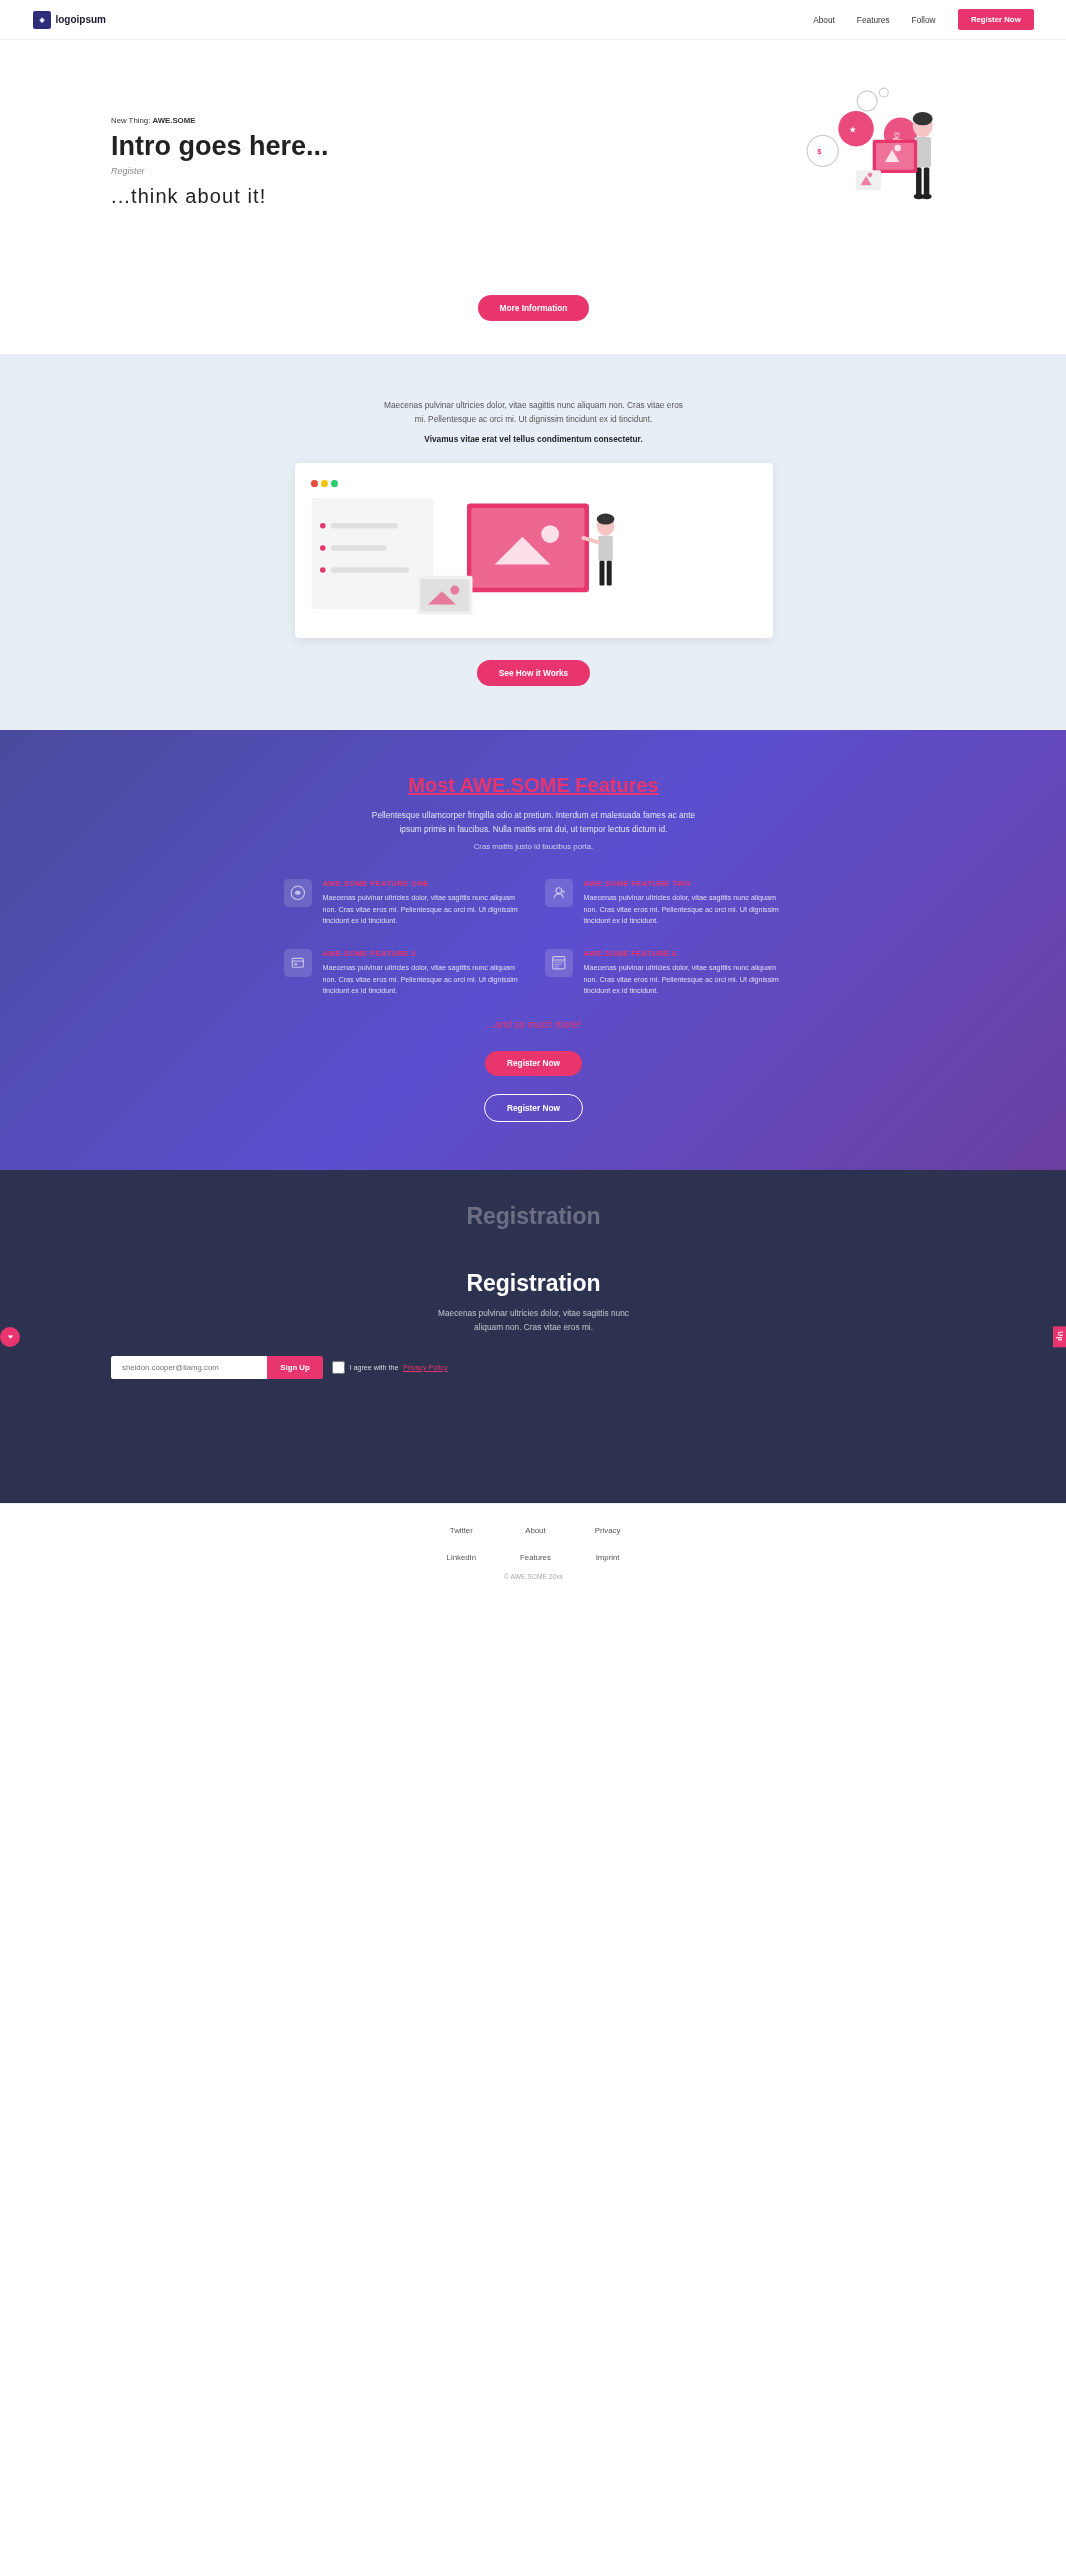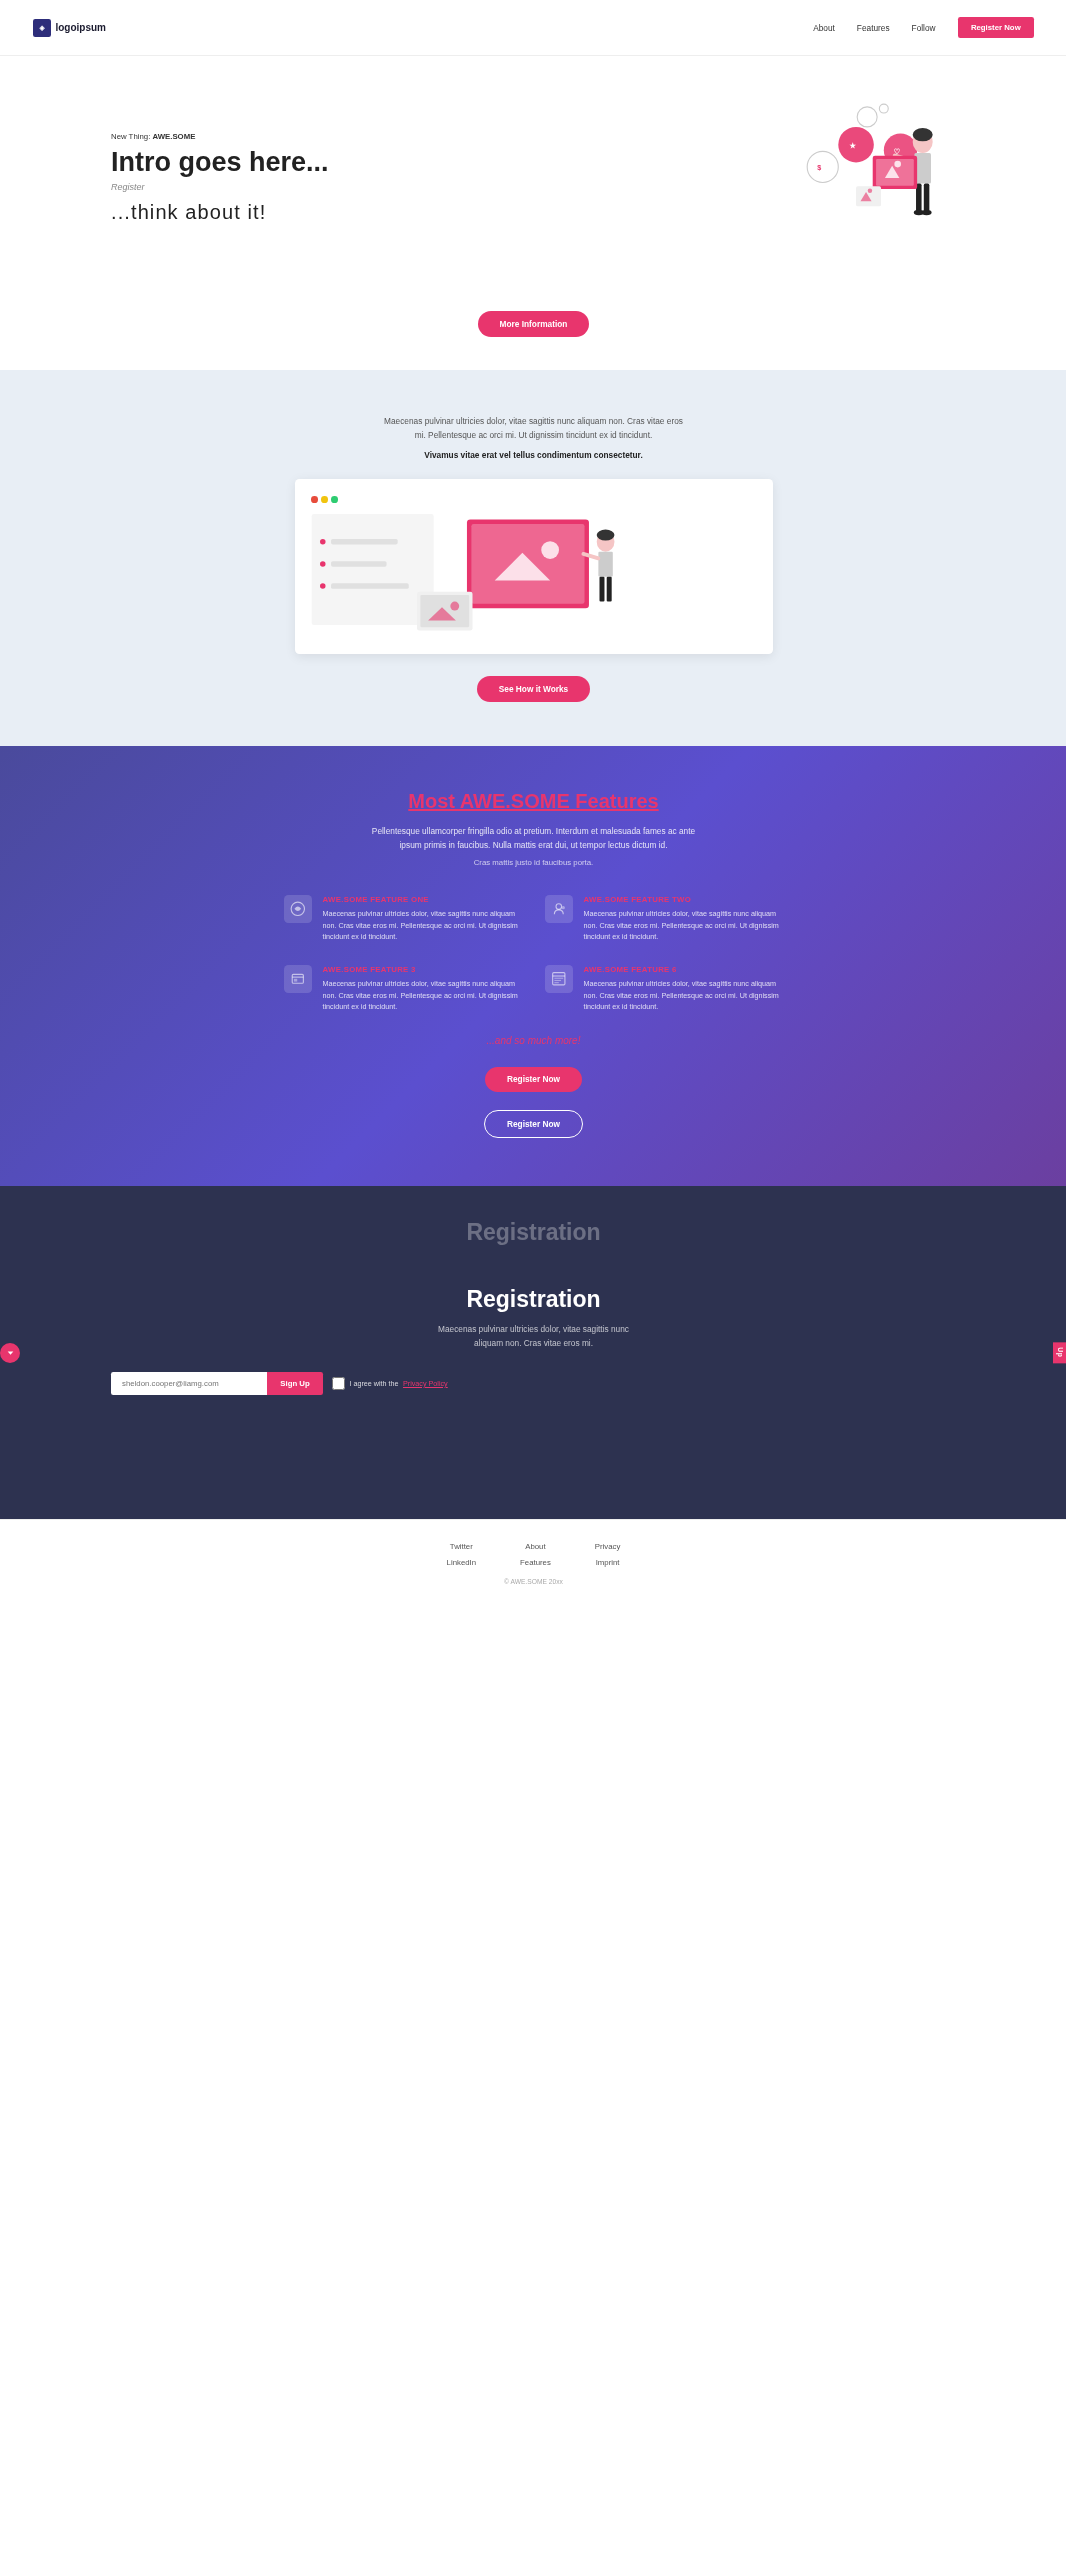--- a/index.html
+++ b/index.html
@@ -4,21 +4,21 @@
   <style>
     * { margin: 0; padding: 0; box-sizing: border-box; }
     body { font-family: 'Segoe UI', Arial, sans-serif; width: 1067px; overflow-x: hidden; }
 
     
     .navbar {
       display: flex;
       align-items: center;
       justify-content: space-between;
       padding: 0 33px;
-      height: 56px;
+      height: 40px;
       background: #fff;
       border-bottom: 0.6px solid #eee;
       position: sticky;
       top: 0;
       z-index: 100;
     }
     .navbar-logo {
       display: flex;
       align-items: center;
       gap: 4.4px;
@@ -376,21 +376,21 @@
     }
     .footer-links {
       display: flex;
       justify-content: center;
       gap: 44px;
       margin-bottom: 11px;
     }
     .footer-col {
       display: flex;
       flex-direction: column;
-      gap: 7px;
+      gap: 18px;
     }
     .footer-link {
       font-size: 7.8px;
       color: #555;
       text-decoration: none;
       cursor: pointer;
     }
     .footer-copy {
       font-size: 6.7px;
       color: #aaa;

